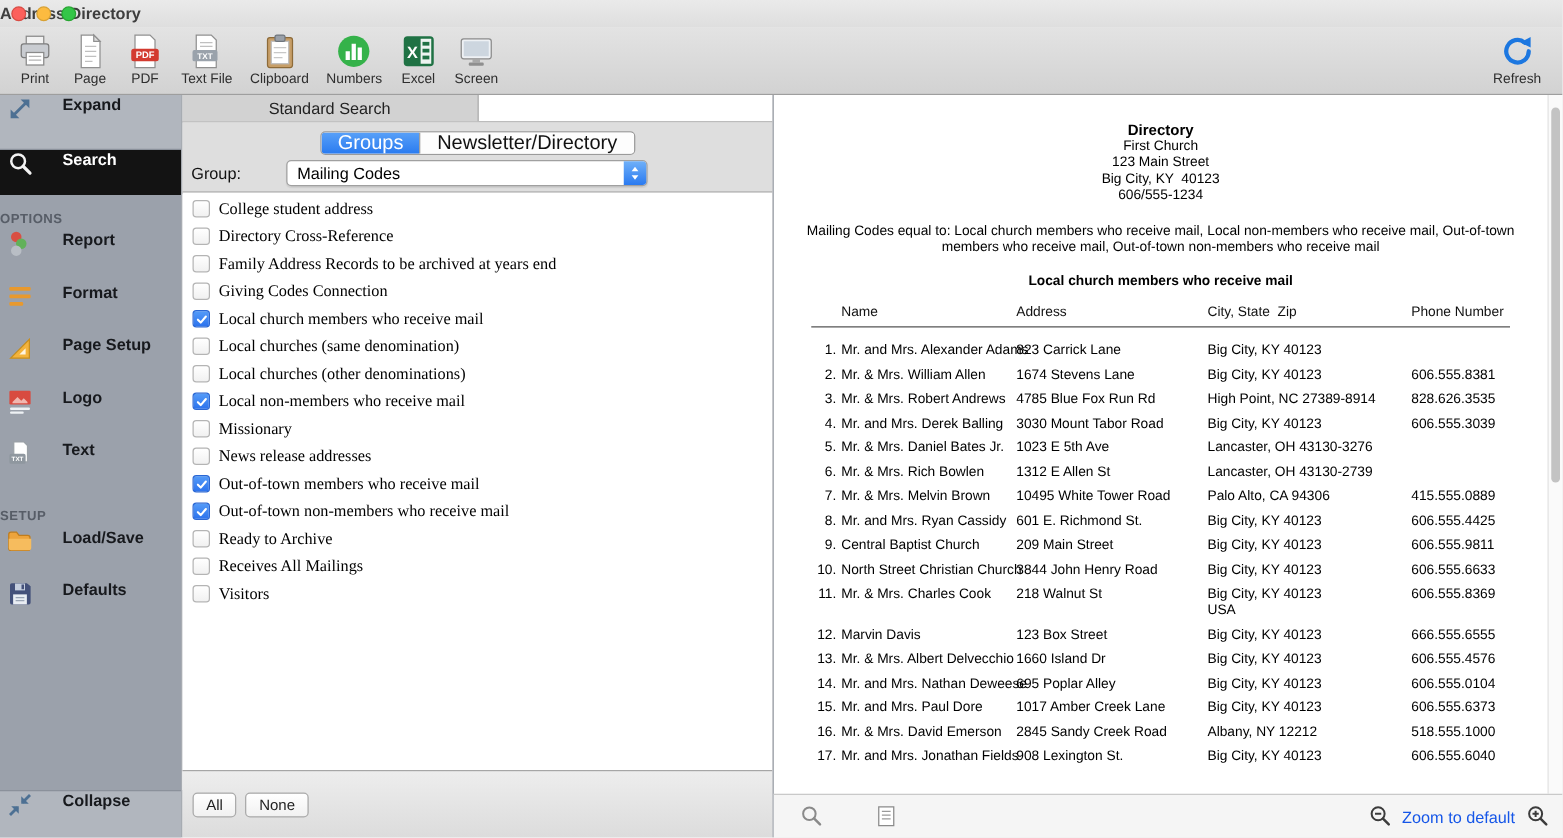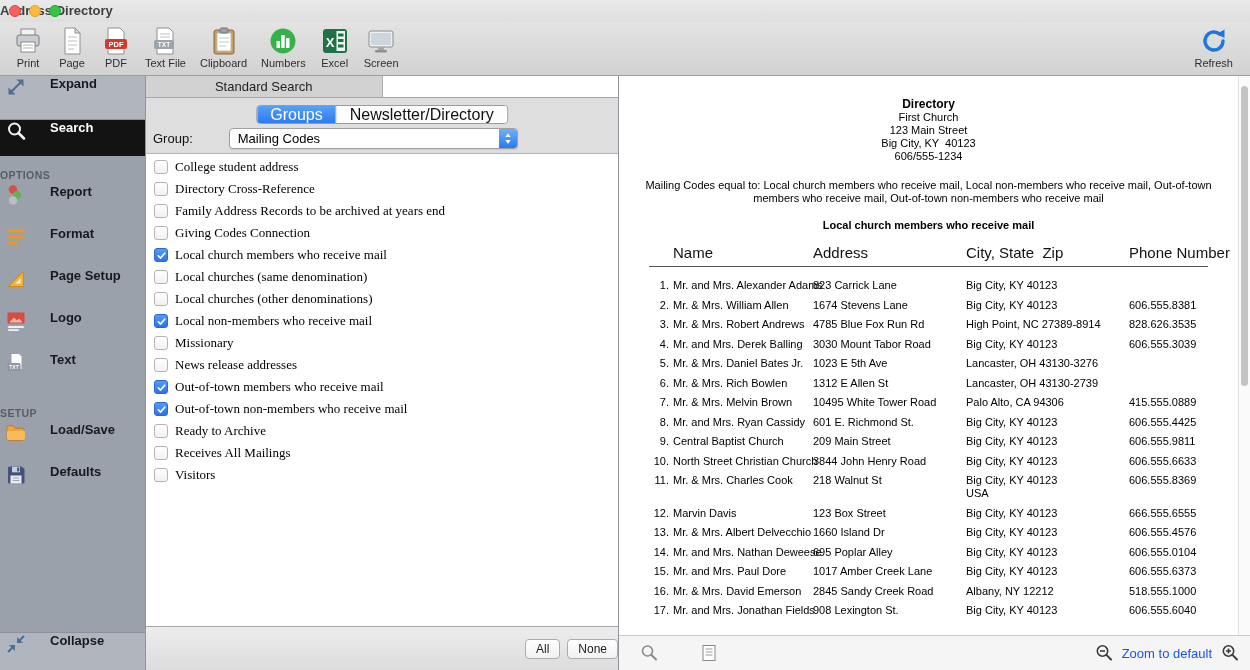--- a/index.html
+++ b/index.html
@@ -59,33 +59,33 @@
   .dd-btn { position:absolute; right:0; top:0; bottom:0; width:18px; border-radius:0 3px 3px 0; background:linear-gradient(#6fb0f9,#2a7af0); display:flex; align-items:center; justify-content:center; }
   .dd-btn svg { width:8px; height:13px; display:block; }
 
   .chk-list { position:absolute; top:79px; bottom:38px; left:0; right:0; background:#fff; overflow:hidden; padding-top:1px;font-family:Liberation Serif, serif; }
   .chk-row { height:22px; display:flex; align-items:center; padding-left:8px; }
   .chk { width:14px; height:14px; border-radius:3px; flex:none; display:flex; align-items:center; justify-content:center; background:linear-gradient(#fff,#f1f1f1); border:1px solid #b4b4b4; }
   .chk.checked { background:linear-gradient(#549bf8,#2c73ee); border-color:#2a67d4; }
   .chk svg { width:11px; height:11px; display:block; }
   .chk-label { font-size:13px; color:#000; margin-left:7px; white-space:nowrap; }
 
-  .panel-footer { position:absolute; bottom:0; left:0; right:0; height:44px; background:linear-gradient(#ededed,#dcdcdc); border-top:1px solid #a6a6a6; display:flex; align-items:center; padding-left:8px; gap:7px;justify-content:flex-end; }
+  .panel-footer { position:absolute; bottom:0; left:0; right:0; height:54px; background:linear-gradient(#ededed,#dcdcdc); border-top:1px solid #a6a6a6; display:flex; align-items:center; padding-left:8px; gap:7px; }
   .btn { font-family:inherit; font-size:12px; color:#222; background:linear-gradient(#fff,#f1f1f1); border:1px solid #ababab; border-radius:4px; padding:0 10px; height:20px; line-height:18px; }
 
   
   .preview-panel { position:absolute; top:0; left:618px; right:0; height:100%; background:#fff; border-left:1px solid #8f949c; }
   .doc { position:absolute; top:0; left:0; right:12px; bottom:35px; overflow:hidden; }
   .doc-header { text-align:center; padding-top:21px; }
   .doc-title { font-size:12px; font-weight:bold; color:#000; line-height:14px; white-space:pre; }
   .doc-line { font-size:11px; color:#000; line-height:13px; white-space:pre; }
   .doc-criteria { margin:16px 26px 0; text-align:center; font-size:11px; line-height:12.5px; color:#000; }
   .doc-section-title { margin-top:15px; text-align:center; font-size:11px; font-weight:bold; color:#000; }
   .ptable { margin:13px 30px 0; }
-  .phead { display:flex; font-size:15px; color:#111; }
+  .phead { display:flex; font-size:11px; color:#111; }
   .phead .c { padding-bottom:5px; white-space:pre; }
   .phead .name { padding-left:24px; }
   .phead-rule { border-bottom:1px solid #555; margin-bottom:9px; }
   .c.name { width:164px; flex:none; display:flex; }
   .c.addr { width:153px; flex:none; }
   .c.city { width:163px; flex:none; }
   .c.phone { flex:1; }
   .prow { display:flex; font-size:11px; line-height:13px; padding:3px 0 3.5px; color:#000; }
   .prow .c { white-space:nowrap; }
   .num { width:20px; text-align:right; margin-right:4px; flex:none; }

